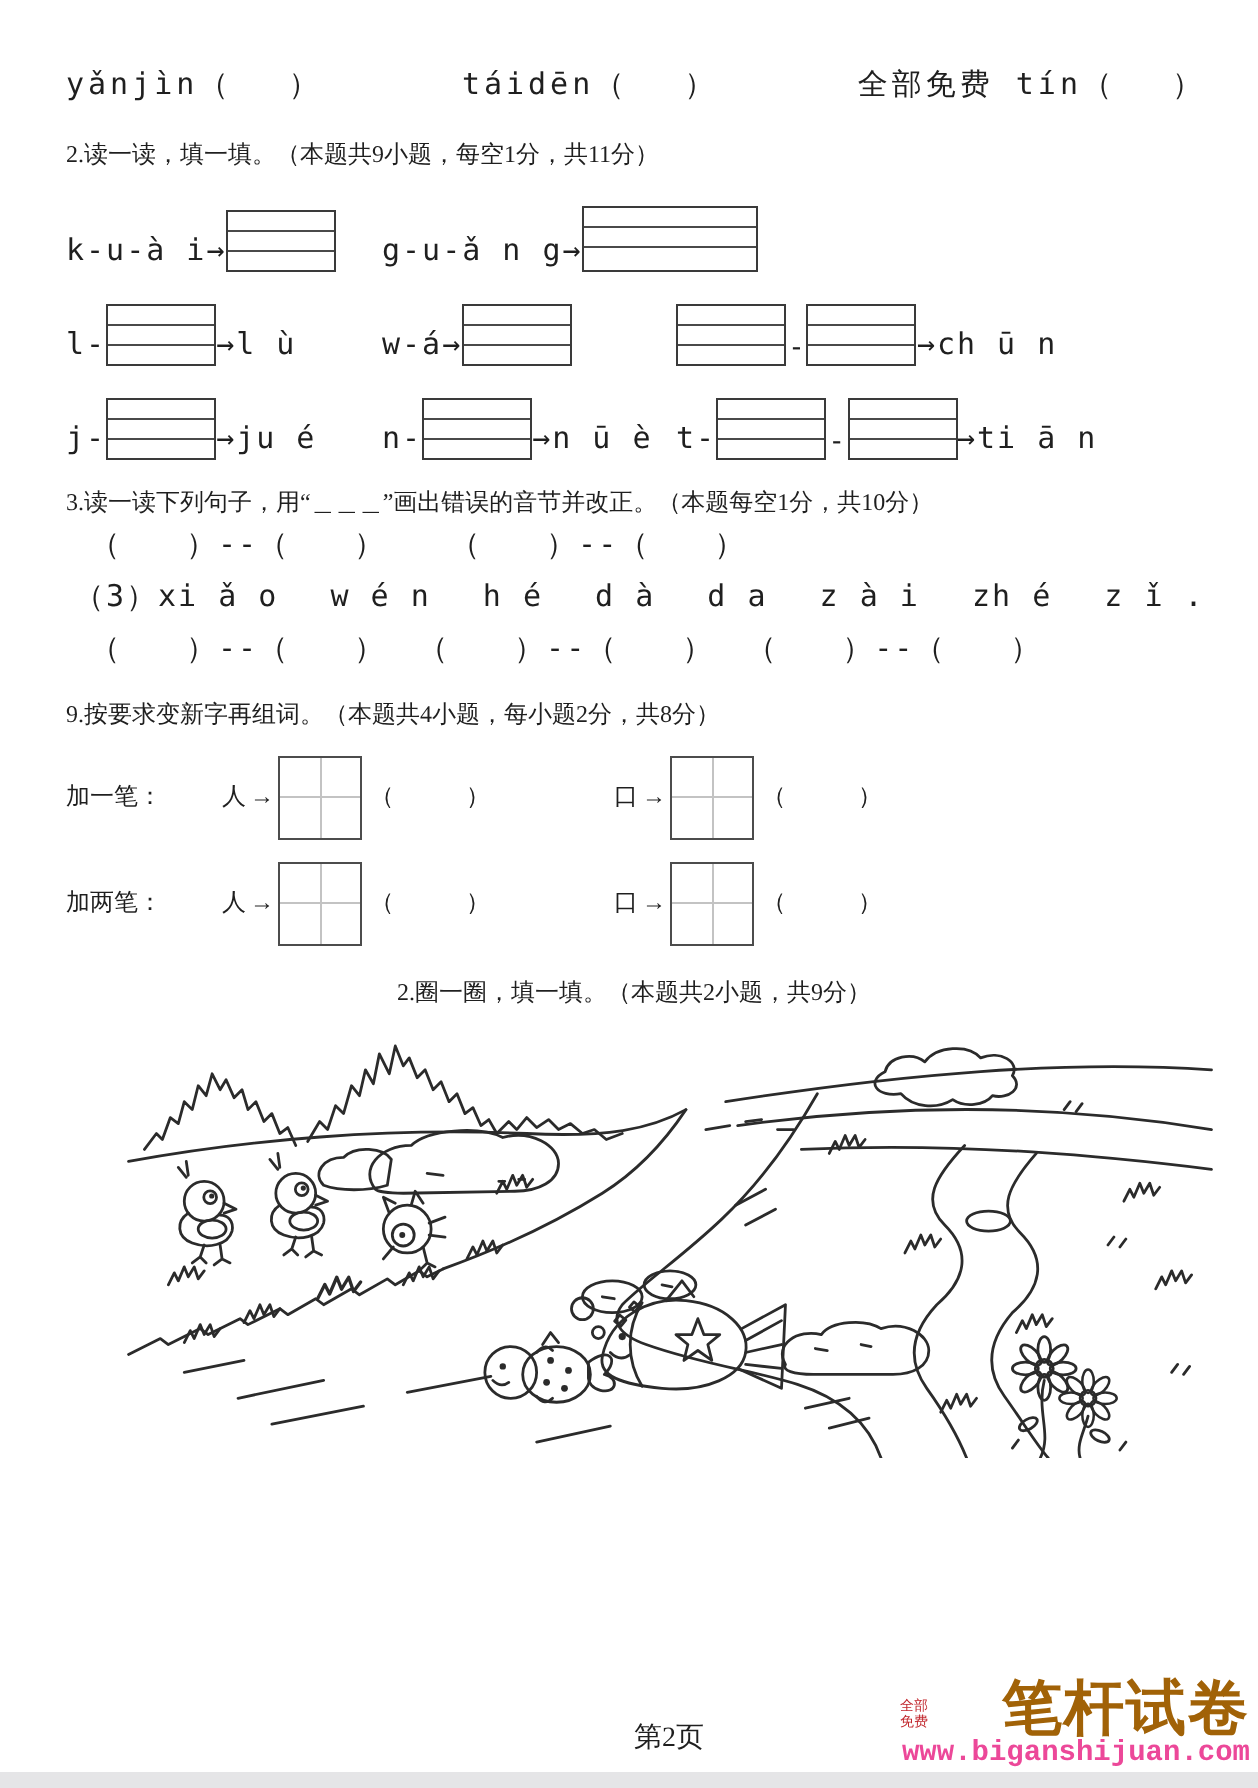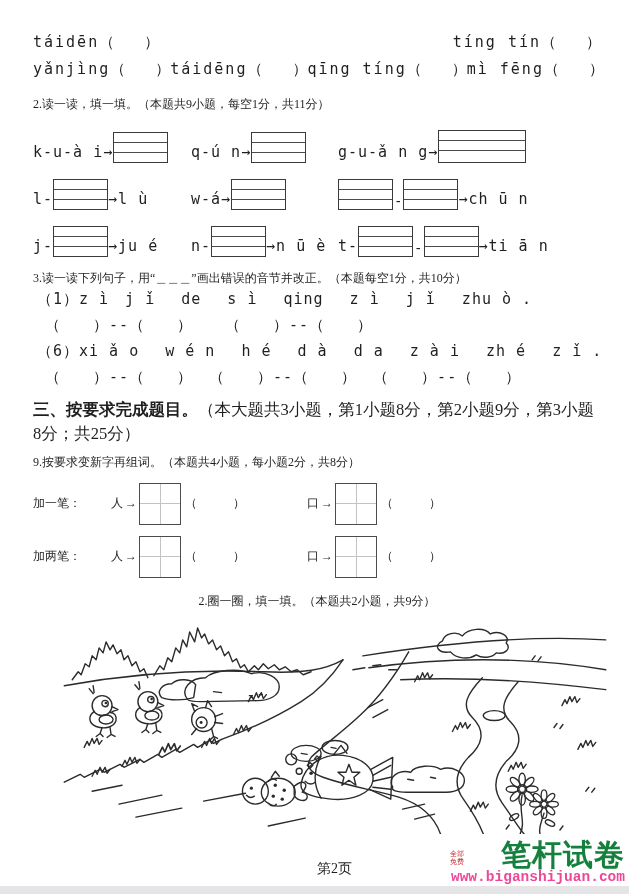--- a/index.html
+++ b/index.html
@@ -47,53 +47,44 @@
   .grp2{margin-left:56px;display:flex;align-items:center;}
   
   .illus{margin:6px 0 0 30px;}
   .illus svg{display:block;}
   
   .pagenum{position:absolute;left:0;right:0;bottom:16px;text-align:center;font-size:14px;margin-left:40px;}
   .wm{position:absolute;right:4px;bottom:8px;text-align:right;}
   .wm-top{display:flex;align-items:flex-end;justify-content:flex-end;}
   .wm-tag{color:#c1272d;font-size:7px;line-height:1.15;width:16px;word-break:break-all;
           margin:0 1px 4px 0;font-family:"Liberation Sans",sans-serif;}
-  .wm-brand{font-size:30px;font-weight:bold;letter-spacing:1px;line-height:1;color:#15803d;margin-left:36px;}
+  .wm-brand{font-size:30px;font-weight:bold;letter-spacing:1px;line-height:1;color:#a16207;margin-left:36px;}
   .wm-url{font-family:Liberation Mono, monospace;font-size:14.5px;font-weight:bold;
           color:#ec4899;line-height:1.1;}
   .strip{position:absolute;left:0;right:0;bottom:0;height:8px;background:#e5e5e7;}
 </style>
 </head>
 <body>
 
 <div class="page">
   <div class="content">
 
     <div class="opt-row">
+      <span class="opt-item"><span>yǎnjìn</span><span class="pr">（　　）</span></span>
       <span class="opt-item"><span>táidēn</span><span class="pr">（　　）</span></span>
-      <span class="opt-item"><span>tíng tín</span><span class="pr">（　　）</span></span>
-    </div>
-    <div class="opt-row">
-      <span class="opt-item"><span>yǎnjìng</span><span class="pr">（　　）</span></span>
-      <span class="opt-item"><span>táidēng</span><span class="pr">（　　）</span></span>
-      <span class="opt-item"><span>qīng tíng</span><span class="pr">（　　）</span></span>
-      <span class="opt-item"><span>mì fēng</span><span class="pr">（　　）</span></span>
+      <span class="opt-item"><span>全部免费 tín</span><span class="pr">（　　）</span></span>
     </div>
 
     <div class="zh q-title">2.读一读，填一填。（本题共9小题，每空1分，共11分）</div>
 
     <div class="pgrid-row">
       <div class="cell c1">
         <span class="py">k-u-à i→</span>
         <div class="pbox"></div>
       </div>
-      <div class="cell c2">
-        <span class="py">q-ú n→</span>
-        <div class="pbox"></div>
-      </div>
       <div class="cell c3">
         <span class="py">g-u-ǎ n g→</span>
         <div class="pbox wide"></div>
       </div>
     </div>
 
     <div class="pgrid-row">
       <div class="cell c1">
         <span class="py">l-</span>
         <div class="pbox"></div>
@@ -125,26 +116,24 @@
       <div class="cell c3">
         <span class="py">t-</span>
         <div class="pbox"></div>
         <span class="joiner">-</span>
         <div class="pbox"></div>
         <span class="py">→ti ā n</span>
       </div>
     </div>
 
     <div class="zh q-title" style="margin-top:10px;">3.读一读下列句子，用“＿＿＿”画出错误的音节并改正。（本题每空1分，共10分）</div>
-    <div class="sent">（1）z ì　j ǐ　 de　 s ì　 qing　 z ì　 j ǐ　 zhu ò .</div>
     <div class="parline">（　　）--（　　）　　（　　）--（　　）</div>
-    <div class="sent">（6）xi ǎ o　 w é n　 h é　 d à　 d a　 z à i　 zh é　 z ǐ .</div>
+    <div class="sent">（3）xi ǎ o　 w é n　 h é　 d à　 d a　 z à i　 zh é　 z ǐ .</div>
     <div class="parline">（　　）--（　　）　（　　）--（　　）　（　　）--（　　）</div>
 
-    <div class="sec-head"><b>三、按要求完成题目。</b><span>（本大题共3小题，第1小题8分，第2小题9分，第3小题8分；共25分）</span></div>
     <div class="zh" style="margin-top:5px;height:24px;">9.按要求变新字再组词。（本题共4小题，每小题2分，共8分）</div>
 
     <div class="stroke-row zh">
       <span class="label">加一笔：</span>
       <span class="ch">人</span>
       <span class="arr">→</span>
       <div class="tbox"></div>
       <span class="pblank">（　　　）</span>
       <span class="grp2">
         <span class="ch">口</span>

